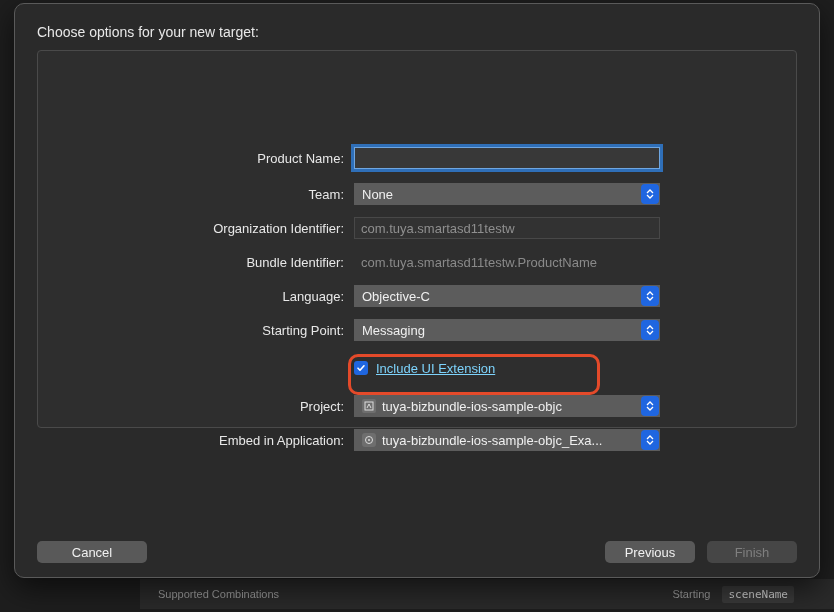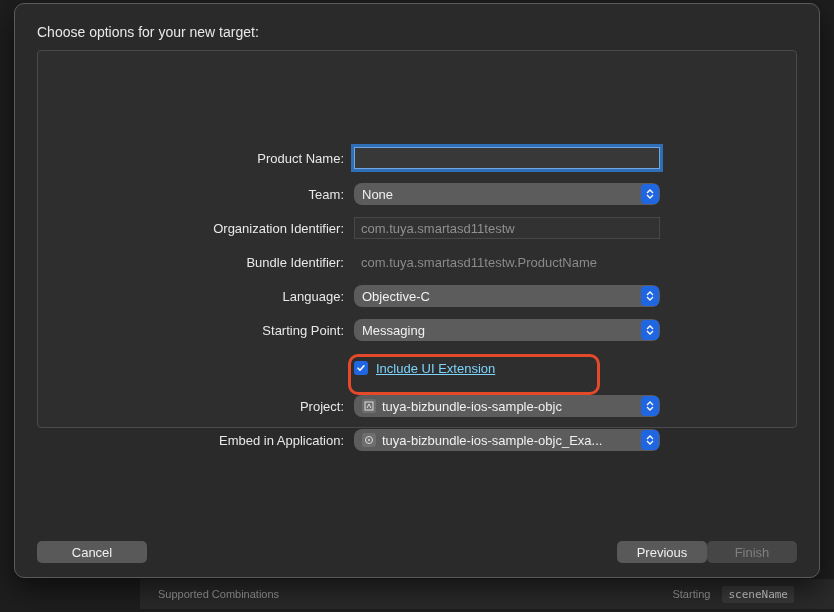--- a/index.html
+++ b/index.html
@@ -96,21 +96,21 @@
     padding-left: 7px;
     white-space: nowrap;
     overflow: hidden;
     text-overflow: ellipsis;
   }
   .select {
     width: 100%;
     height: 22px;
     background: #5c5c5c;
     border: none;
-    border-radius: 8px;
+    border-radius: 0;
     display: flex;
     align-items: center;
     justify-content: space-between;
     padding-left: 8px;
     cursor: default;
     overflow: hidden;
   }
   .select .select-label {
     color: #f0f0f0;
     font-size: 13px;
@@ -184,21 +184,21 @@
   }
   .button-bar {
     position: absolute;
     left: 22px;
     right: 22px;
     bottom: 14px;
     display: flex;
     justify-content: space-between;
     align-items: flex-start;
   }
-  .button-bar .right-group { display: flex; }
+  .button-bar .right-group { display: flex; gap: 12px; }
   .btn {
     height: 22px;
     min-width: 90px;
     padding: 0 18px;
     background: #595959;
     border: none;
     border-radius: 5px;
     color: #f0f0f0;
     font-size: 13px;
     font-family: inherit;

